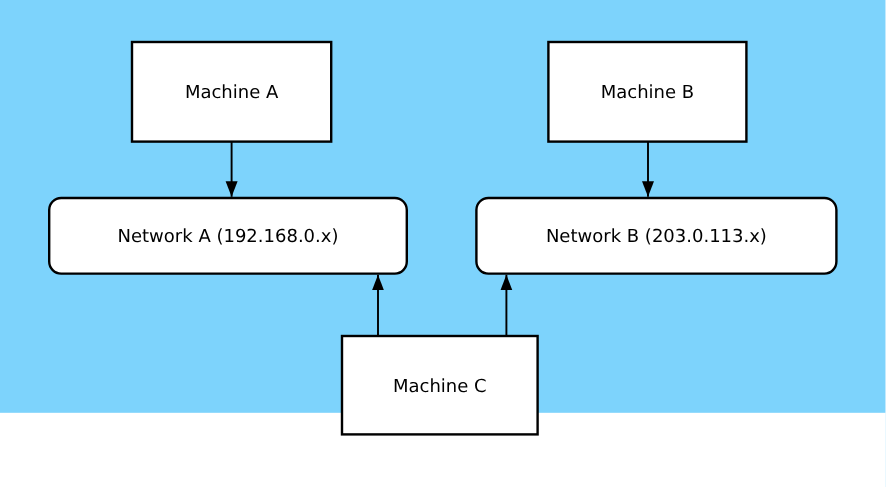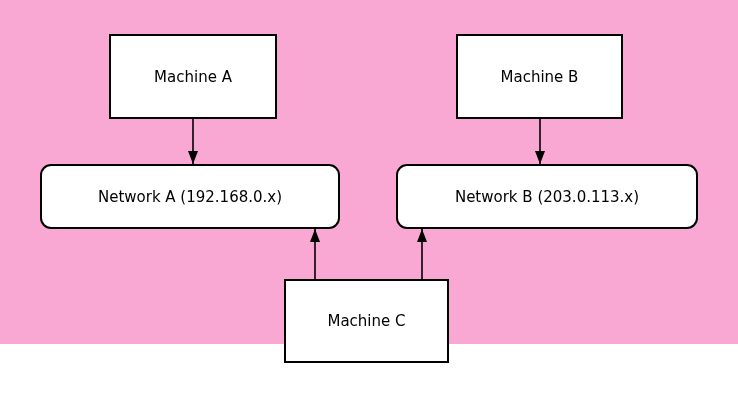--- a/index.html
+++ b/index.html
@@ -7,21 +7,21 @@
     padding: 0;
     background: #ffffff;
     width: 738px;
     height: 406px;
     overflow: hidden;
   }
   .canvas {
     position: relative;
     width: 738px;
     height: 344px;
-    background: #f9a8d4;
+    background: #7dd3fc;
   }
   svg {
     display: block;
   }
   .node-shape {
     fill: #ffffff;
     stroke: #000000;
     stroke-width: 2;
   }
   .edge-line {

